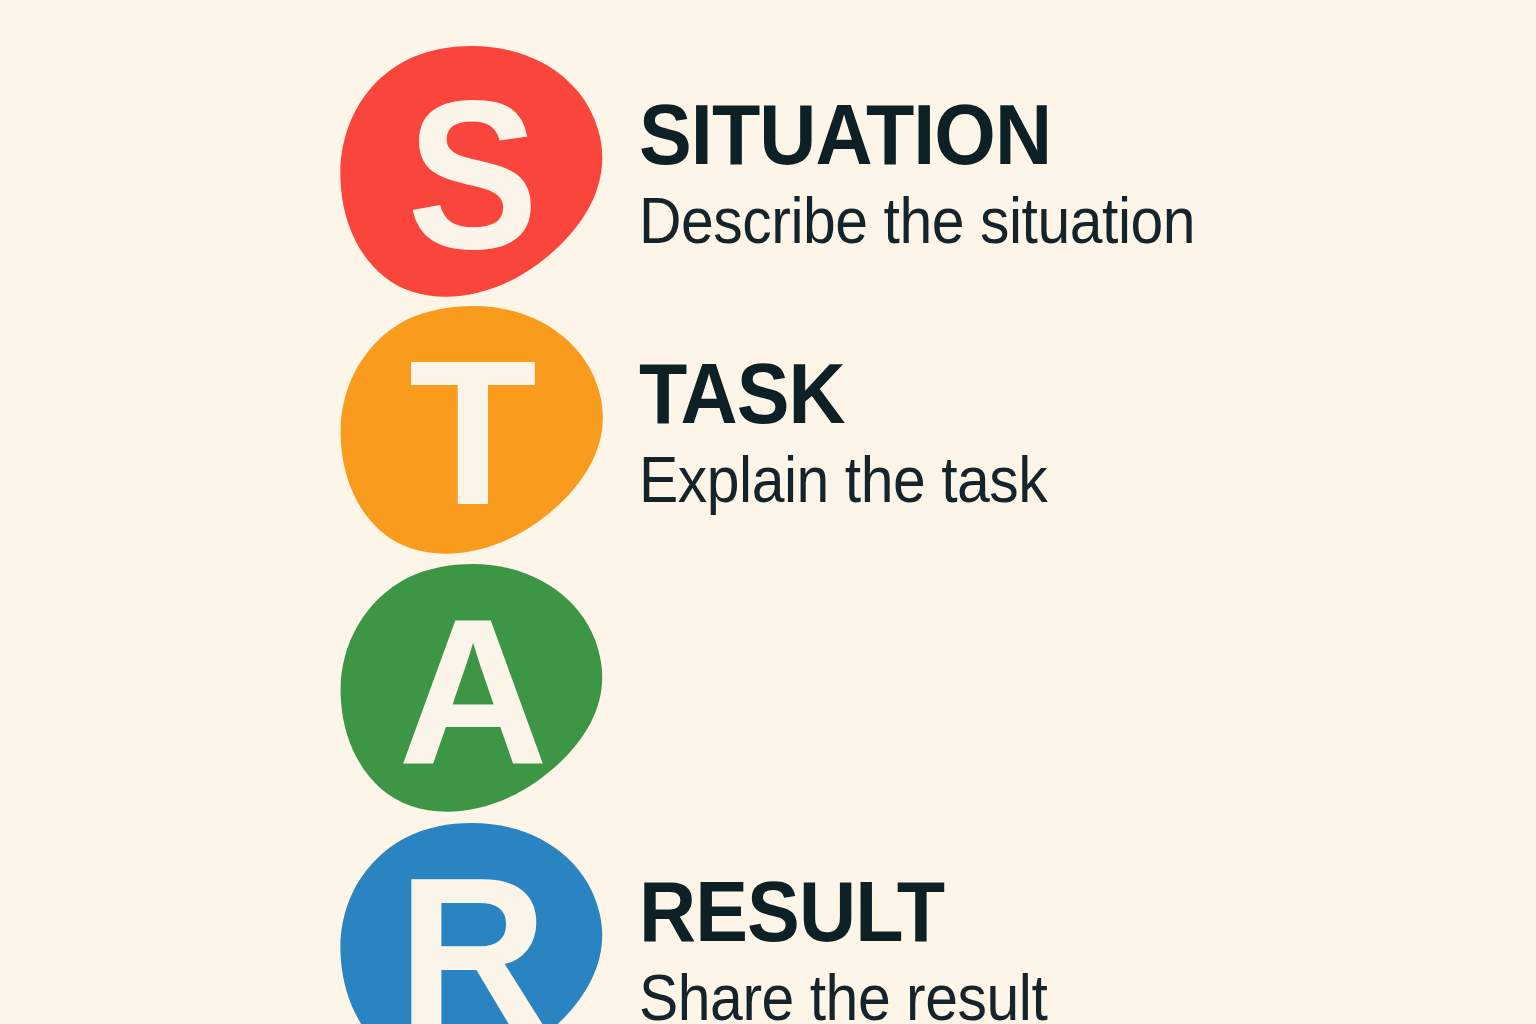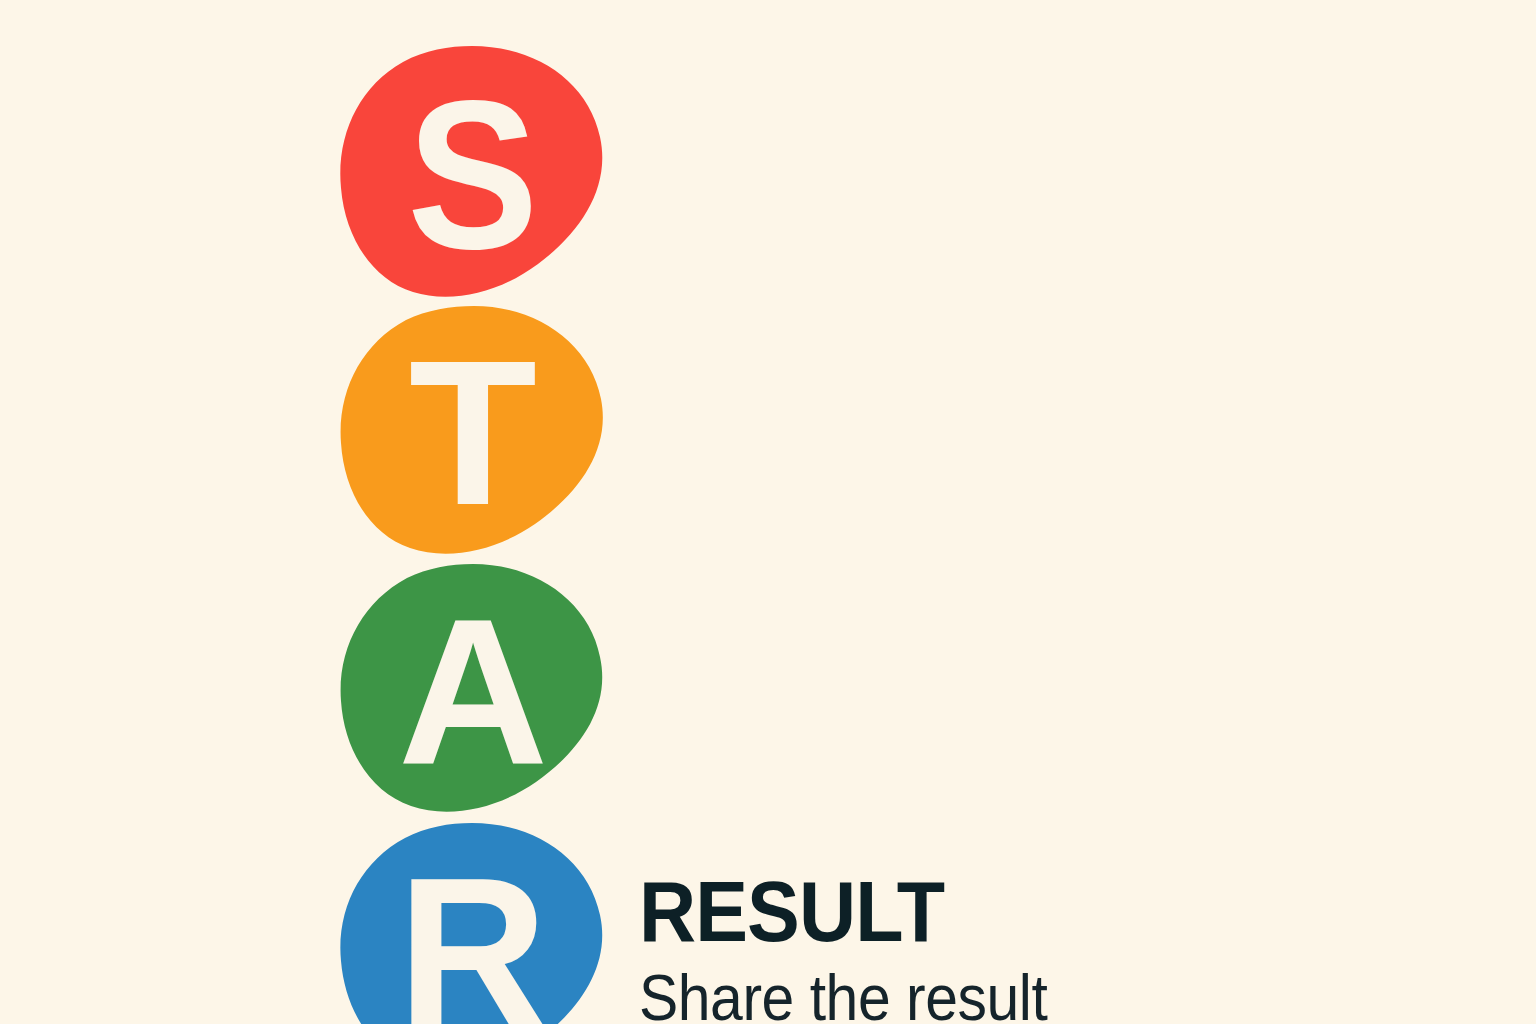--- a/index.html
+++ b/index.html
@@ -109,28 +109,36 @@
 
 <div id="star-diagram" style="background: rgb(253, 246, 232);">
 
   <div class="star-row row-0">
     <div class="badge">
       <svg class="badge-shape" viewBox="0 0 266 256" preserveAspectRatio="none">
         <path d="M133 1 C196 1 249 36 261 92 C272 142 242 187 199 219 C160 248 112 259 74 247 C32 234 6 191 2 143 C-3 92 19 42 64 17 C86 5 110 1 133 1 Z" fill="#F9453B"></path>
       </svg>
       <span class="badge-letter letter-S" style="color: rgb(251, 245, 233);">S</span>
     </div>
+    <div class="row-text">
+      <div class="row-title" style="color: rgb(13, 32, 38);">SITUATION</div>
+      <div class="row-subtitle">Describe the situation</div>
+    </div>
   </div>
 
   <div class="star-row row-1">
     <div class="badge">
       <svg class="badge-shape" viewBox="0 0 266 256" preserveAspectRatio="none">
         <path d="M135 2 C197 2 251 39 262 95 C272 145 240 189 196 220 C157 247 109 257 71 244 C30 230 5 187 2 139 C-2 88 22 40 67 16 C88 6 112 2 135 2 Z" fill="#F99B1C"></path>
       </svg>
       <span class="badge-letter letter-T" style="color: rgb(251, 245, 233);">T</span>
+    </div>
+    <div class="row-text">
+      <div class="row-title" style="color: rgb(13, 32, 38);">TASK</div>
+      <div class="row-subtitle">Explain the task</div>
     </div>
   </div>
 
   <div class="star-row row-2">
     <div class="badge">
       <svg class="badge-shape" viewBox="0 0 266 256" preserveAspectRatio="none">
         <path d="M134 1 C196 1 250 38 261 94 C272 144 241 188 197 219 C158 246 110 256 72 243 C31 229 5 186 2 138 C-2 87 23 39 68 15 C89 5 111 1 134 1 Z" fill="#3D9546"></path>
       </svg>
       <span class="badge-letter letter-A" style="color: rgb(251, 245, 233);">A</span>
     </div>

